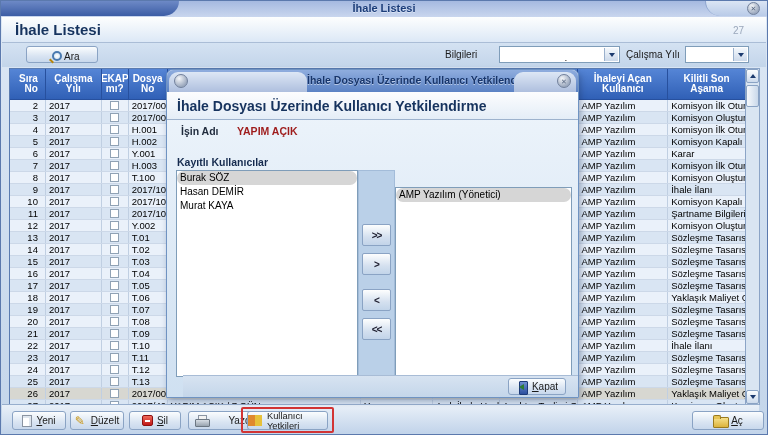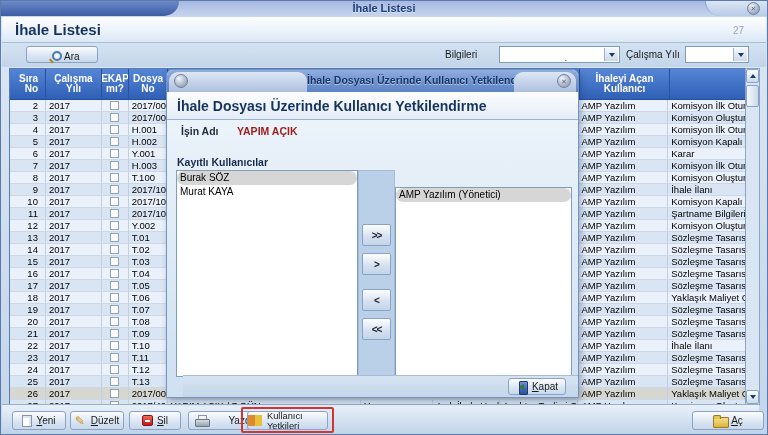--- a/index.html
+++ b/index.html
@@ -217,20 +217,21 @@
     <div class="ghead">
       <div class="gh c-sira">Sıra No</div>
       <div class="gh c-yil">Çalışma Yılı</div>
       <div class="gh c-ekap">EKAP mı?</div>
       <div class="gh c-dosya">Dosya No</div>
       <div class="gh c-isin"></div>
       <div class="gh c-turu"></div>
       <div class="gh c-usul"></div>
       <div class="gh c-soz"></div>
       <div class="gh c-acan">İhaleyi Açan Kullanıcı</div>
+      <div class="gh c-asama">Kilitli Son Aşama</div>
     </div>
     <div>
         <div class="trow even">
           <div class="cell c-sira">2</div>
           <div class="cell c-yil">2017</div>
           <div class="cell c-ekap">
             <span class="cb"></span>
           </div>
           <div class="cell c-dosya">2017/001</div>
           <div class="cell c-isin"></div>
@@ -643,20 +644,21 @@
       <div class="ball b-right">✕</div>
     </div>
     <div class="dlg-heading">İhale Dosyası Üzerinde Kullanıcı Yetkilendirme</div>
     <div class="job-row">
       <span class="job-label">İşin Adı</span>
       <span class="job-value">YAPIM AÇIK</span>
     </div>
     <div class="list-label ll-left">Kayıtlı Kullanıcılar</div>
     <div class="listbox lb-left">
         <div class="li sel">Burak SÖZ</div>
+        <div class="li">Hasan DEMİR</div>
         <div class="li">Murat KAYA</div>
       </div>
     <div class="midstrip">
         <div class="xfer x0">&gt;&gt;</div>
         <div class="xfer x1">&gt;</div>
         <div class="xfer x2">&lt;</div>
         <div class="xfer x3">&lt;&lt;</div>
       </div>
     <div class="listbox lb-right">
         <div class="li sel">AMP Yazılım (Yönetici)</div>

